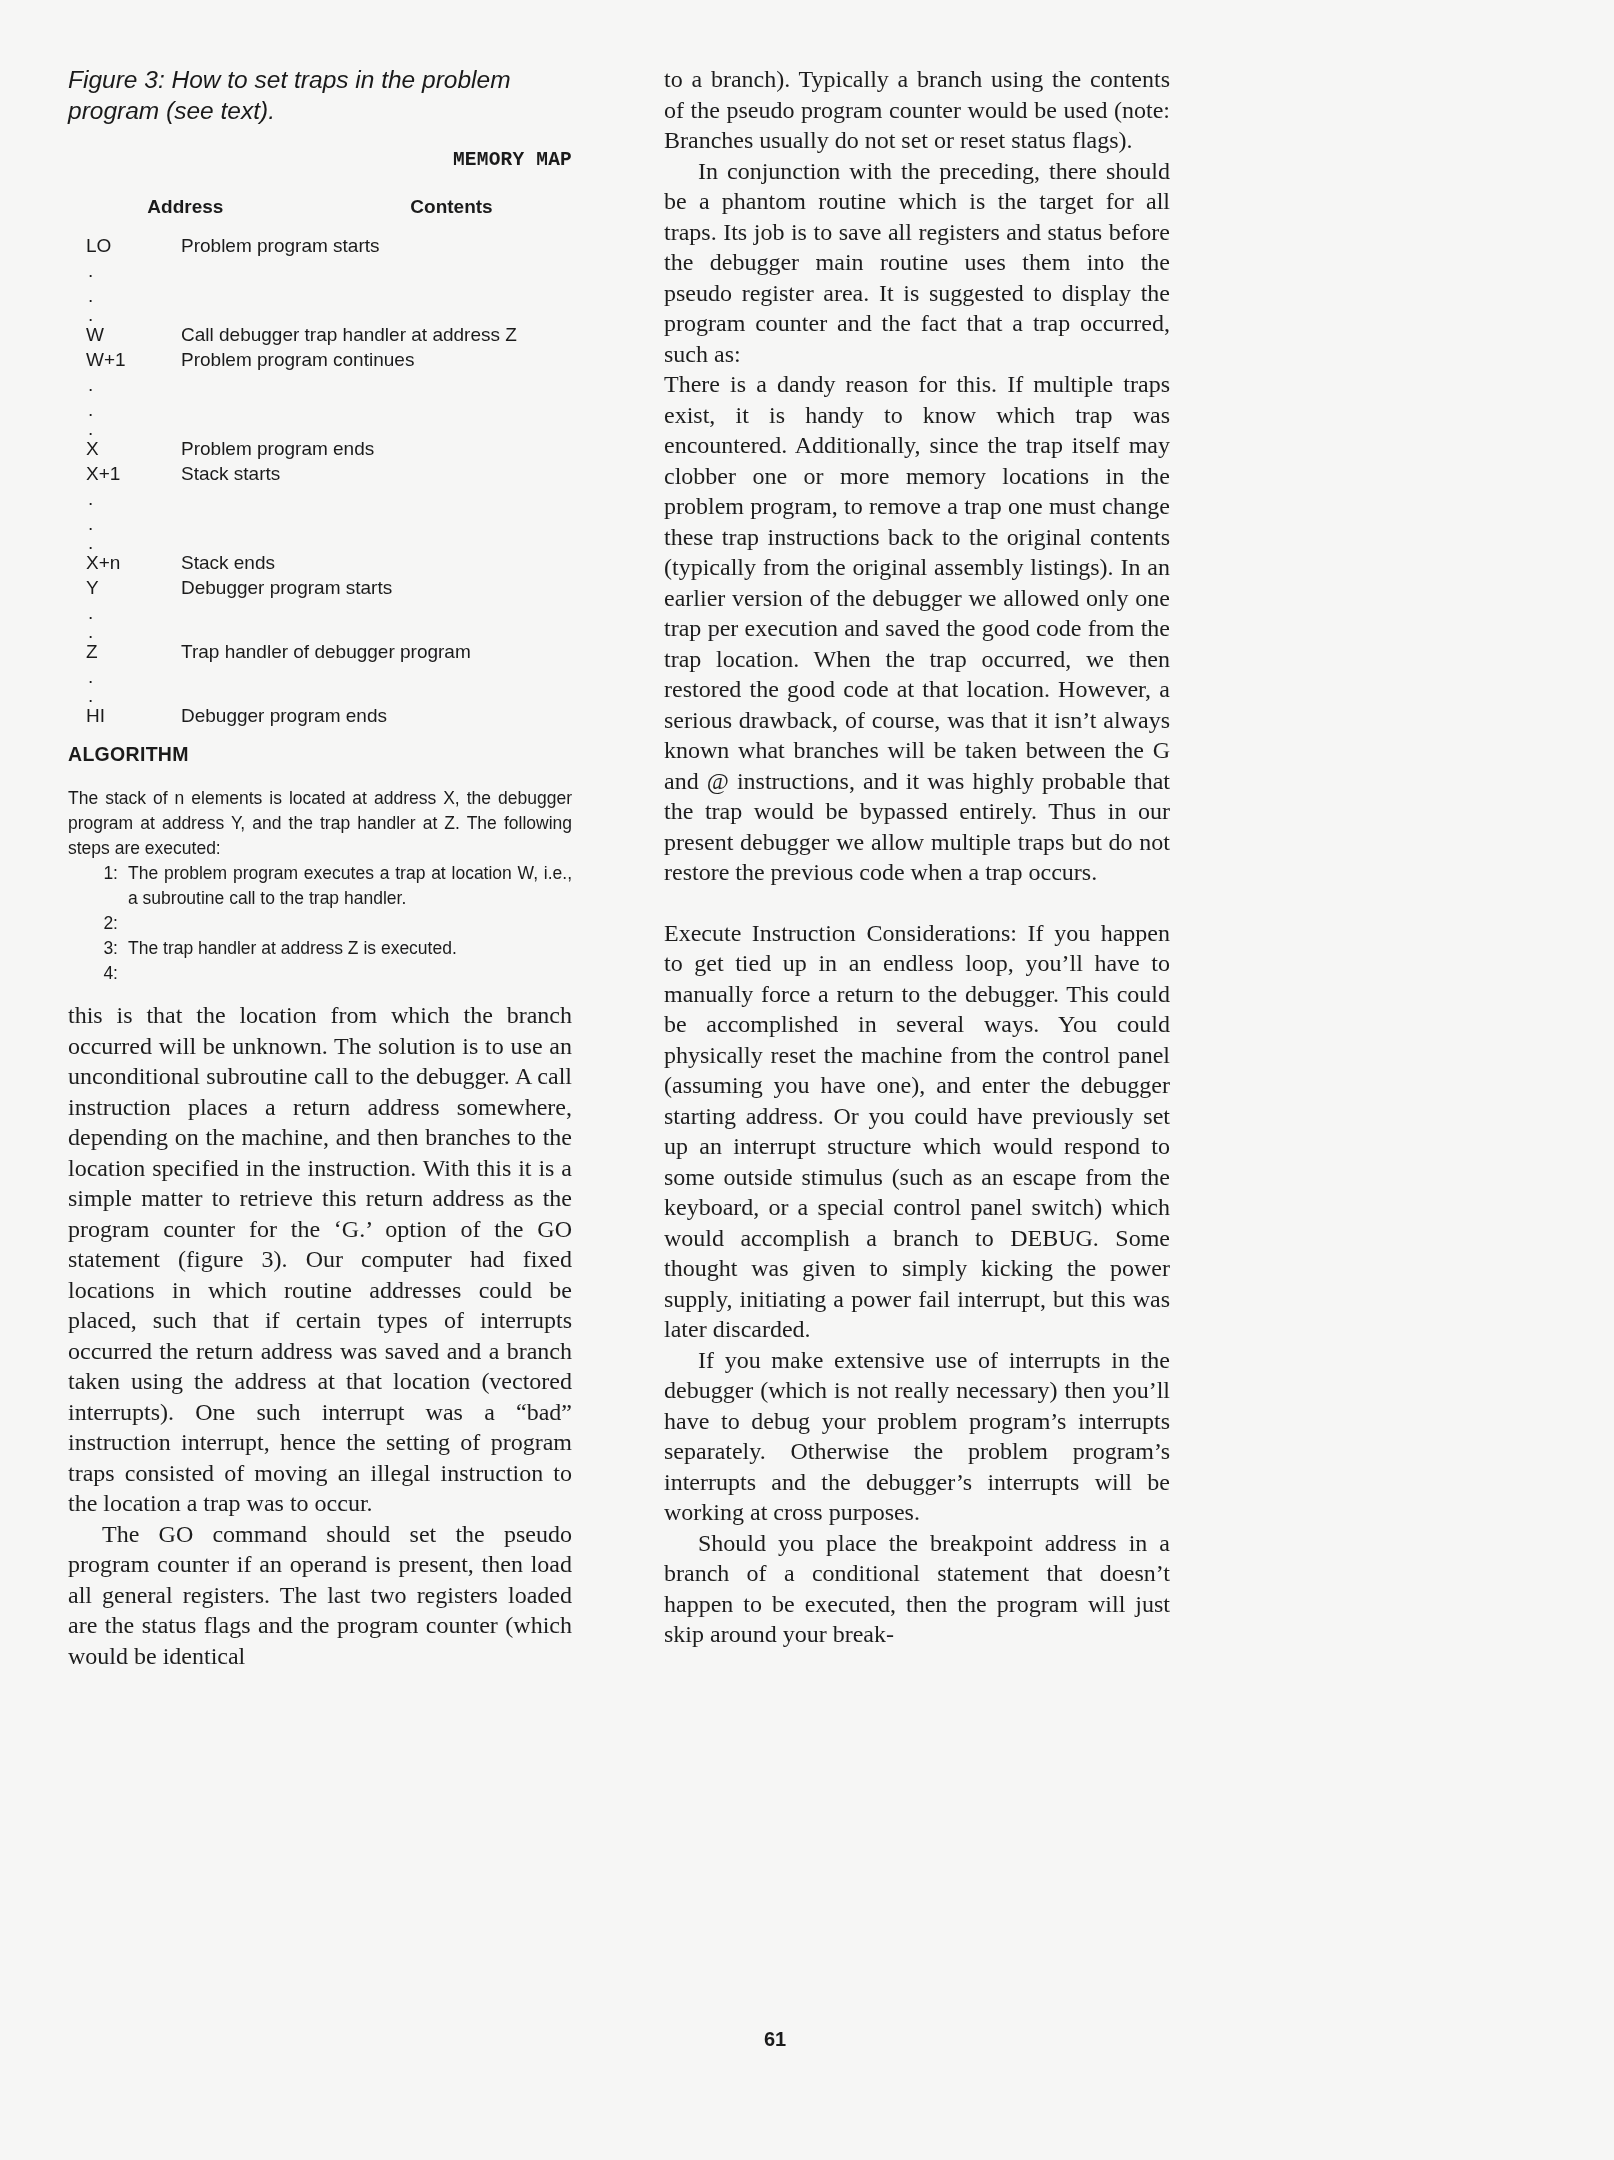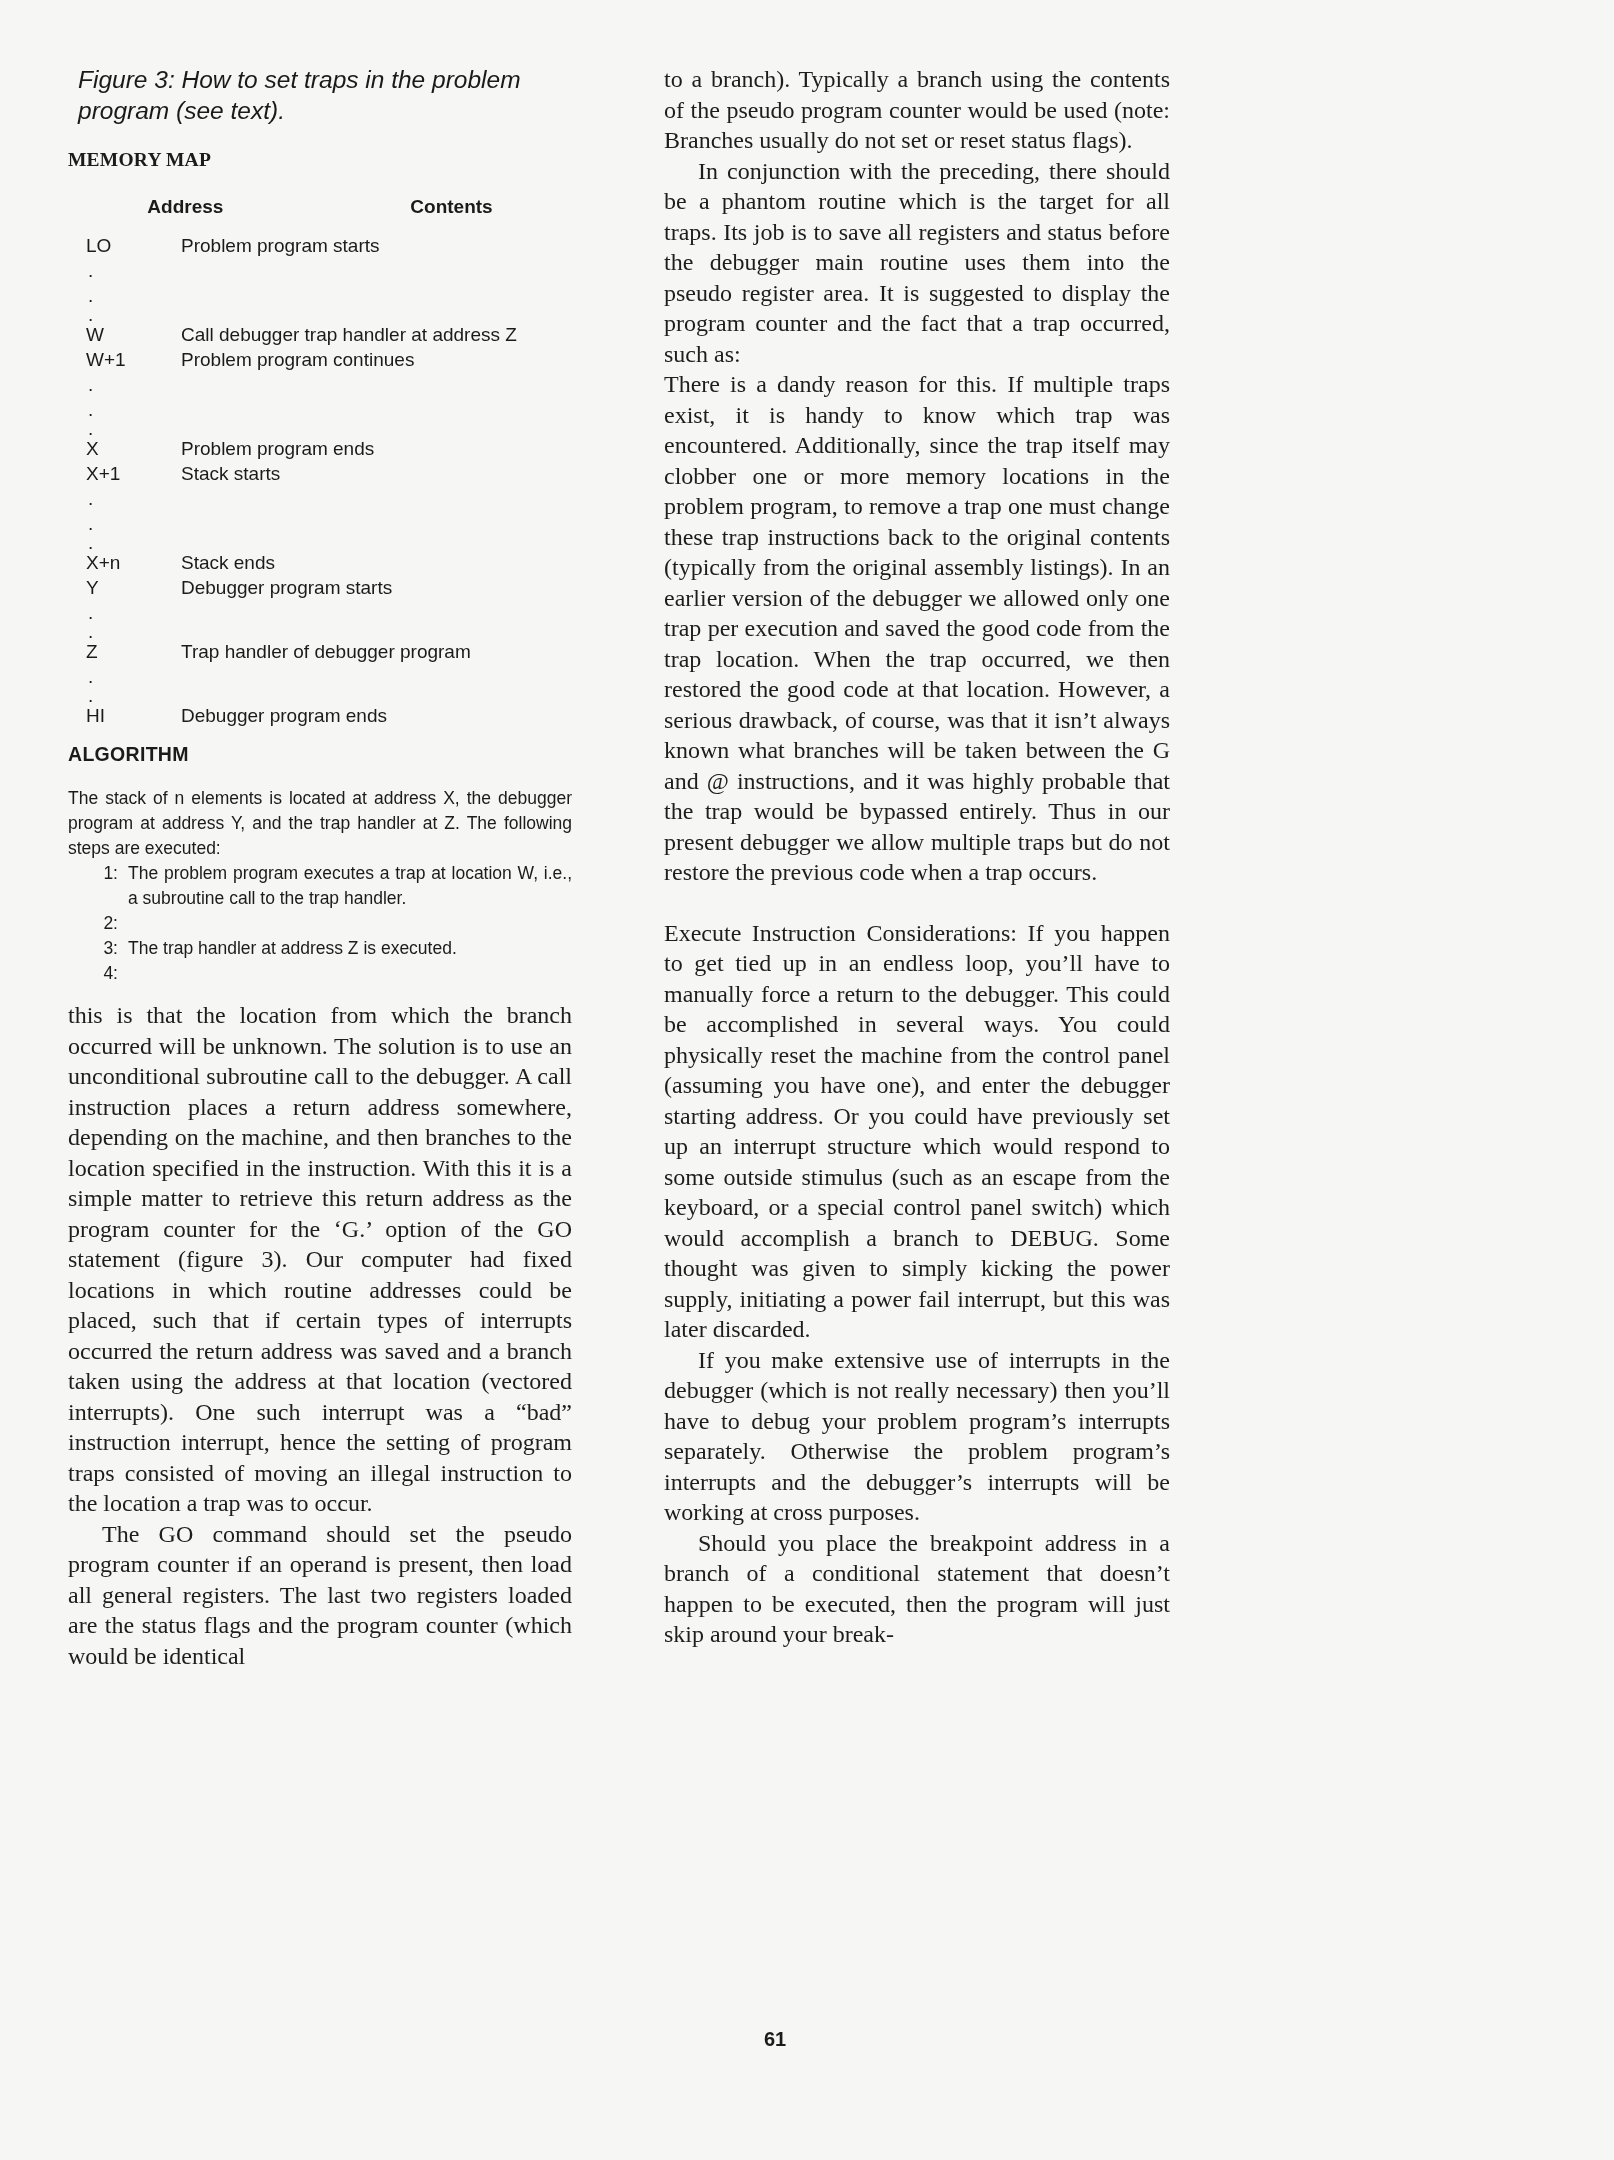--- a/index.html
+++ b/index.html
@@ -8,25 +8,25 @@
     background: #f6f6f5; color: #1b1b1b;
   }
   .page { position: absolute; left: 0; top: 0; width: 1614px; height: 2160px; }
   .col { position: absolute; }
   .col-left { left: 68px; top: 64px; width: 504px; }
   .col-right { left: 664px; top: 64px; width: 506px; }
 
   
   .fig-caption {
     font-family: "Liberation Sans", sans-serif; font-style: italic;
-    font-size: 24.5px; line-height: 31px; margin: 0 0 22px 10px; color: #1a1a1a;
+    font-size: 24.5px; line-height: 31px; margin: 0 0 22px 0; color: #1a1a1a;
   }
   .fig-heading {
-    font-family: Liberation Serif, serif; font-weight: bold;
-    font-size: 19.5px; line-height: 24px; margin: 0 0 23px 0; letter-spacing: 0.2px;
+    font-family: Liberation Mono, monospace; font-weight: bold;
+    font-size: 19.5px; line-height: 24px; margin: 0 0 23px 0; letter-spacing: 0.2px; text-align: right;
   }
   .map-header {
     display: flex; font-family: "Liberation Sans", sans-serif; font-weight: bold;
     font-size: 19px; line-height: 24px; margin-bottom: 14px; justify-content: center;
   }
   .map-header .h-addr { width: 263px; }
   .map-row {
     display: flex; font-family: "Liberation Sans", sans-serif;
     font-size: 19px; line-height: 25px; height: 25px;
   }

